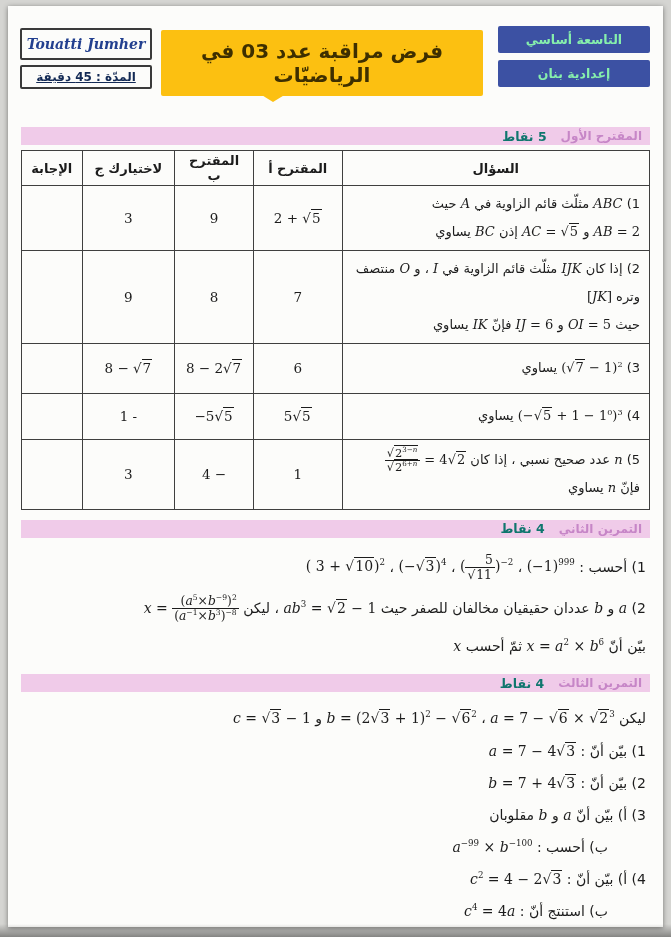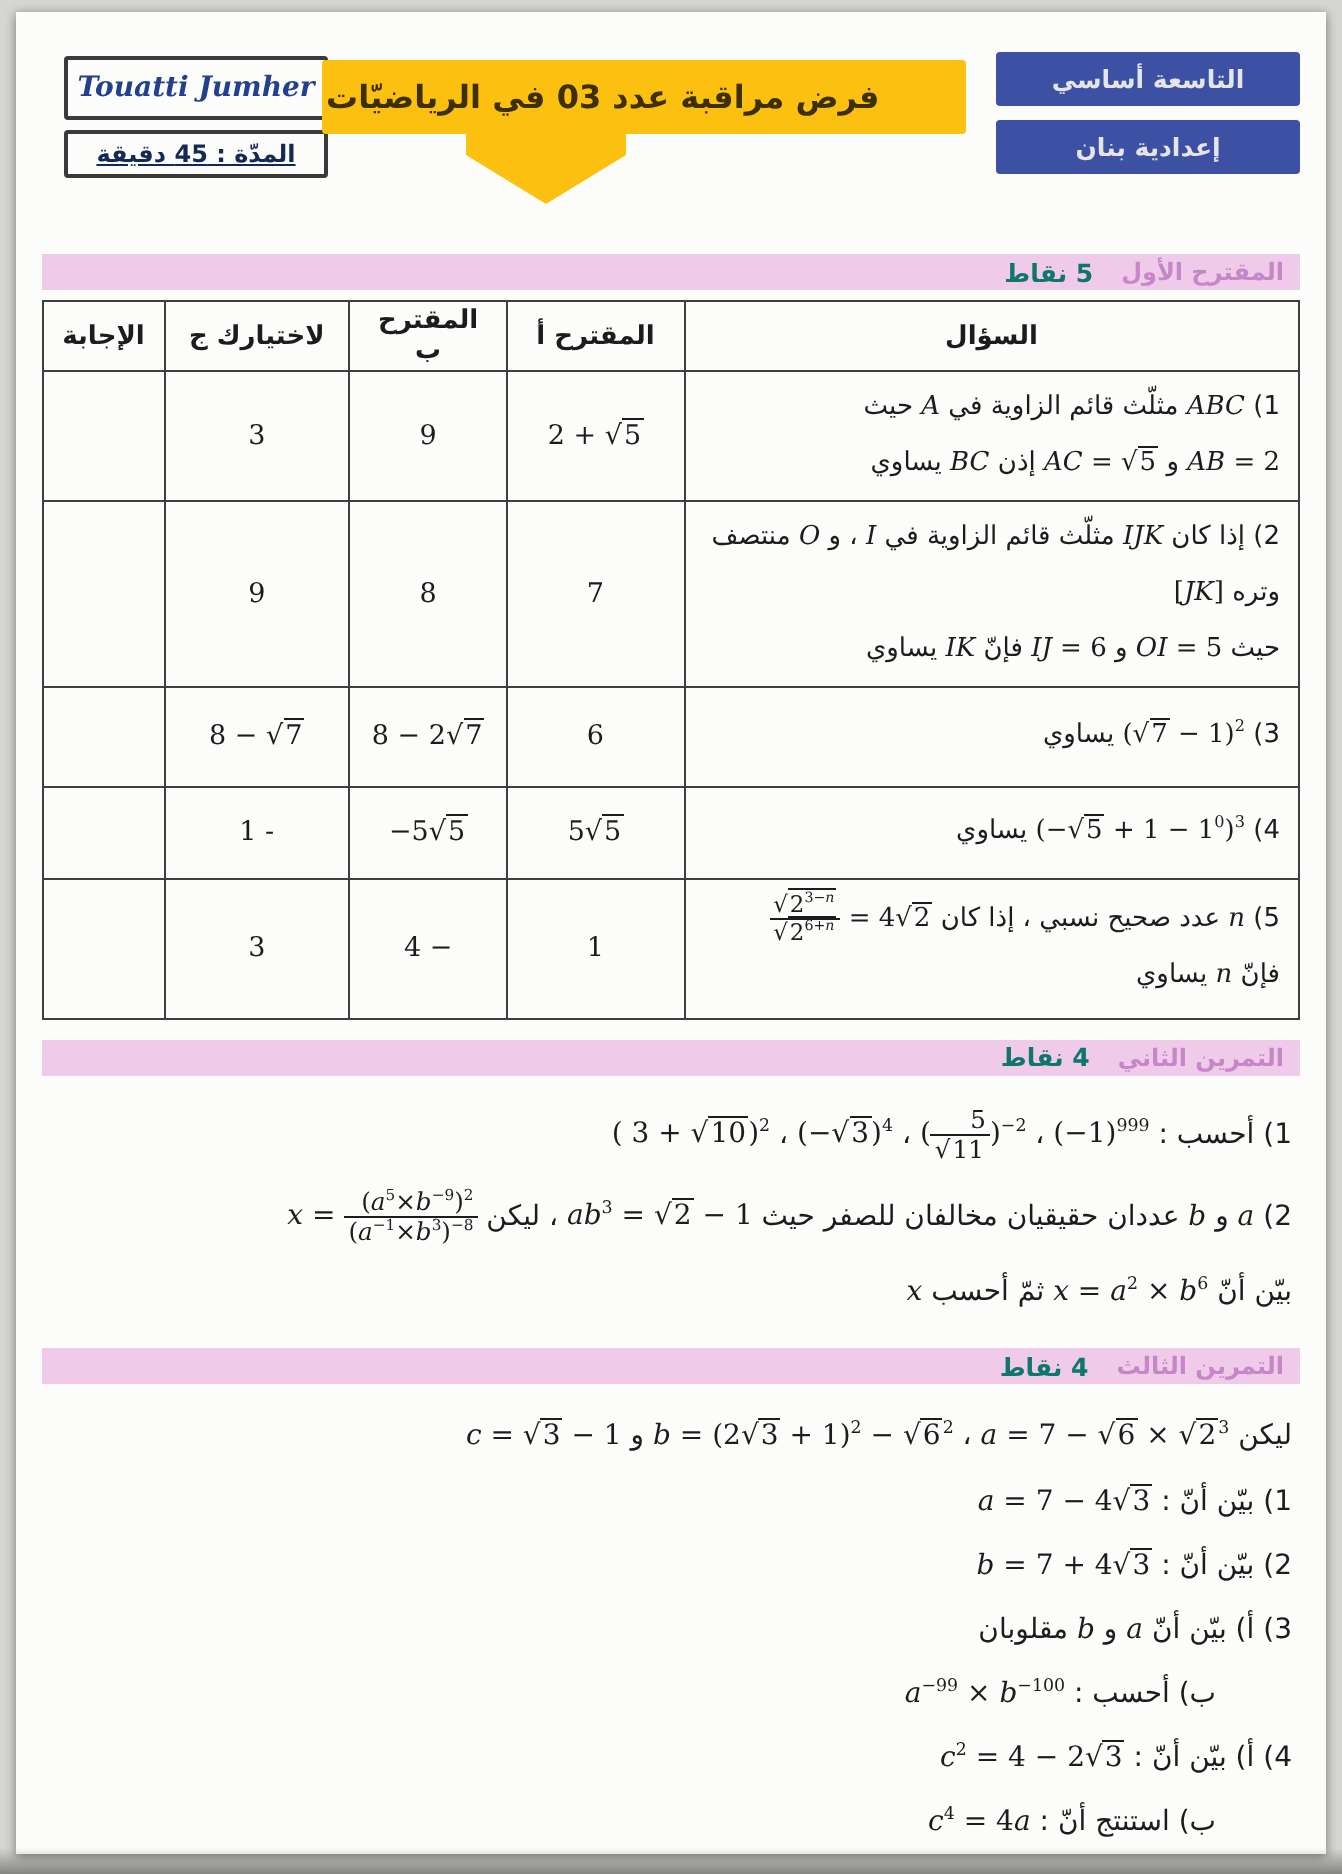--- a/index.html
+++ b/index.html
@@ -4,24 +4,24 @@
 <style>
   html,body{margin:0;padding:0;background:#b8b8b8;}
   .photo{width:671px;height:937px;position:relative;background:#d5d5d2;font-family:"DejaVu Sans",sans-serif;overflow:hidden;}
   .photo::after{content:"";position:absolute;left:0;right:0;bottom:0;height:13px;background:linear-gradient(180deg,rgba(0,0,0,0),rgba(0,0,0,.38));pointer-events:none;}
   .page{position:absolute;left:8px;top:6px;width:655px;height:921px;background:#fcfcfa;direction:rtl;color:#1c1c1c;box-shadow:0 1px 5px rgba(0,0,0,.45);}
   .content{padding:0 13px;}
 
   
   .hdr{position:relative;height:116px;}
   .badges{position:absolute;top:20px;right:13px;width:152px;display:flex;flex-direction:column;gap:7px;}
-  .badge{background:#3c51a3;color:#e5e5e5;font-size:12.5px;font-weight:700;text-align:center;padding:6px 2px;border-radius:2px;}
-  .titlebox{position:absolute;top:24px;right:180px;width:318px;background:#fcc011;text-align:left;font-size:16px;font-weight:700;color:#3e2f00;padding:9px 2px;border-radius:2px;z-index:2;}
+  .badge{background:#3c51a3;color:#86efac;font-size:12.5px;font-weight:700;text-align:center;padding:6px 2px;border-radius:2px;}
+  .titlebox{position:absolute;top:24px;right:180px;width:318px;background:#fcc011;text-align:center;font-size:20px;font-weight:700;color:#3e2f00;padding:9px 2px;border-radius:2px;z-index:2;}
   .title-arrow{position:absolute;top:60px;right:350px;width:80px;height:36px;background:#fcc011;clip-path:polygon(0 0,100% 0,100% 32%,50% 100%,0 32%);z-index:1;}
-  .teacherbox{position:absolute;top:22px;left:24px;width:132px;}
+  .teacherbox{position:absolute;top:22px;left:12px;width:132px;}
   .teacher{border:2px solid #3a3a3a;border-radius:2px;padding:6px 2px;text-align:center;font-family:"DejaVu Serif",serif;font-style:italic;font-weight:700;font-size:14px;color:#23408f;}
   .duration{border:2px solid #3a3a3a;border-radius:2px;margin-top:5px;padding:3px 2px;text-align:center;font-size:12px;font-weight:700;color:#132a55;text-decoration:underline;}
 
   
   .banner{display:flex;align-items:center;background:#f0cbe9;height:18px;margin-top:5px;padding:0 8px;gap:14px;}
   .banner .bt{font-size:12px;font-weight:700;color:#b96fbc;opacity:.75;}
   .banner .bp{font-size:12.5px;font-weight:800;color:#0f766e;margin-left:20px;}
 
   .instruction{margin:10px 2px 4px;text-align:right;font-size:12.8px;font-weight:600;}
 

